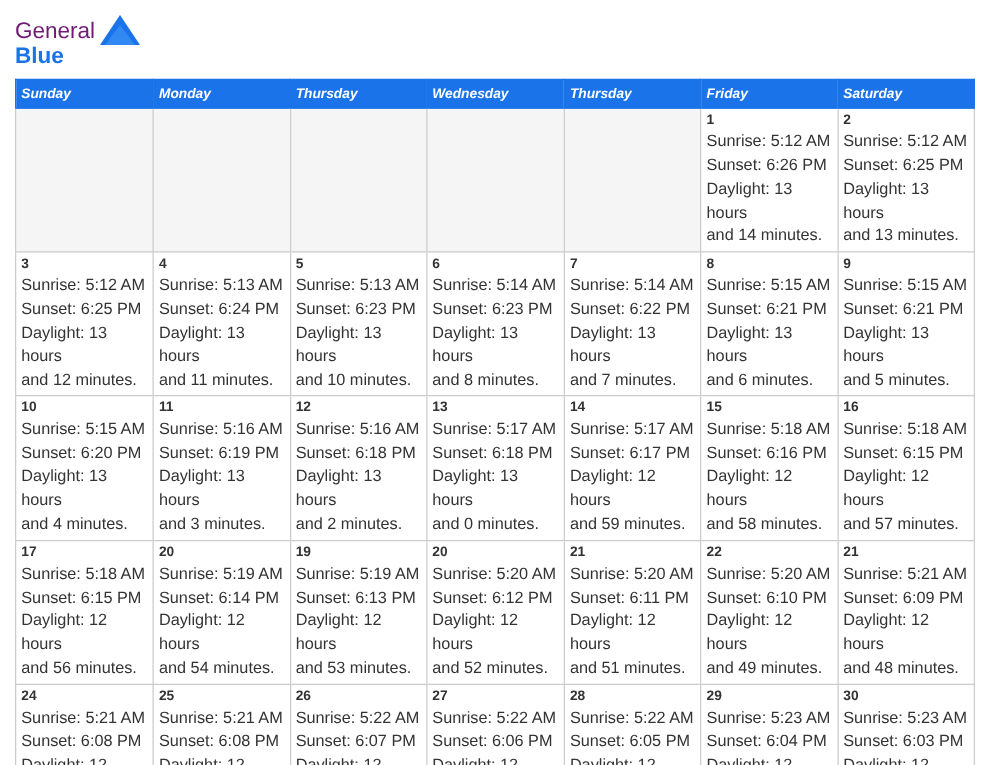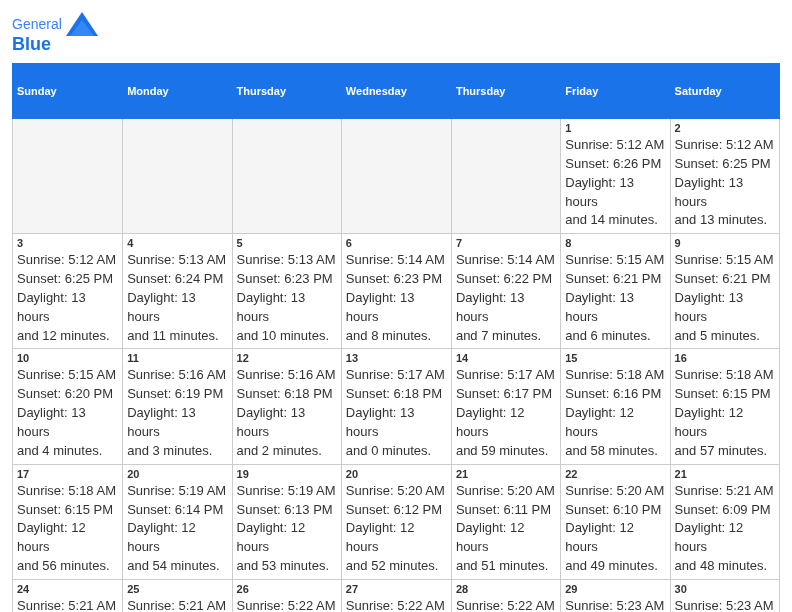--- a/index.html
+++ b/index.html
@@ -41,25 +41,26 @@
       color: #555;
     }
     .calendar {
       width: 100%;
       border-collapse: collapse;
       font-size: 9.5px;
     }
     .calendar th {
       background: #1a73e8;
       color: #fff;
-      padding: 21px 4px;
+      padding: 5px 4px;
       text-align: left;
       font-size: 11px;
       font-weight: bold;
       border: 1px solid #1a73e8;
+      font-style: italic;
     }
     .calendar td {
       border: 1px solid #ccc;
       vertical-align: top;
       padding: 3px 4px;
       width: 113px;
       height: 75px;
       color: #333;
       background: #fff;
     }
@@ -82,21 +83,21 @@
     }
   </style>
 </head>
 <body>
 
 <div class="page">
   <div class="header">
     <div class="logo">
     <div style="display:flex;flex-direction:column;align-items:flex-start;">
       <div style="display:flex;align-items:center;">
-        <span style="font-size:14px;color:#3b82f6;font-weight:normal;">General</span>
+        <span style="font-size:18px;color:#701a75;font-weight:normal;">General</span>
         <svg width="36" height="28" viewBox="0 0 36 28" style="margin-left:2px;">
           <polygon points="18,2 34,26 2,26" fill="#1a73e8"></polygon>
           <polygon points="18,10 30,26 6,26" fill="#4a9fff" opacity="0.5"></polygon>
         </svg>
       </div>
       <span style="font-size:18px;color:#1a73e8;font-weight:bold;margin-top:-4px;">Blue</span>
     </div>
   </div>
     <div class="title-area">
       <div class="month-title"></div>

